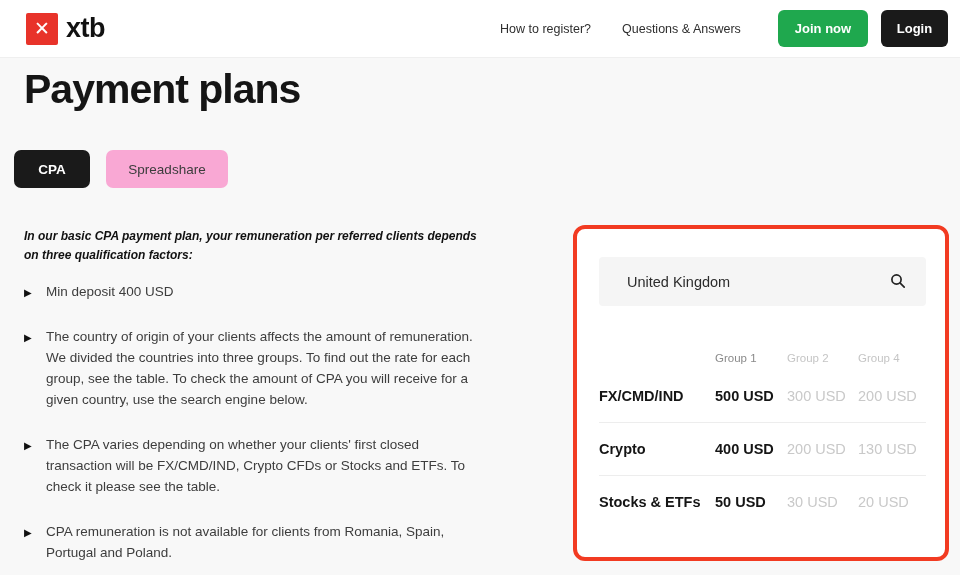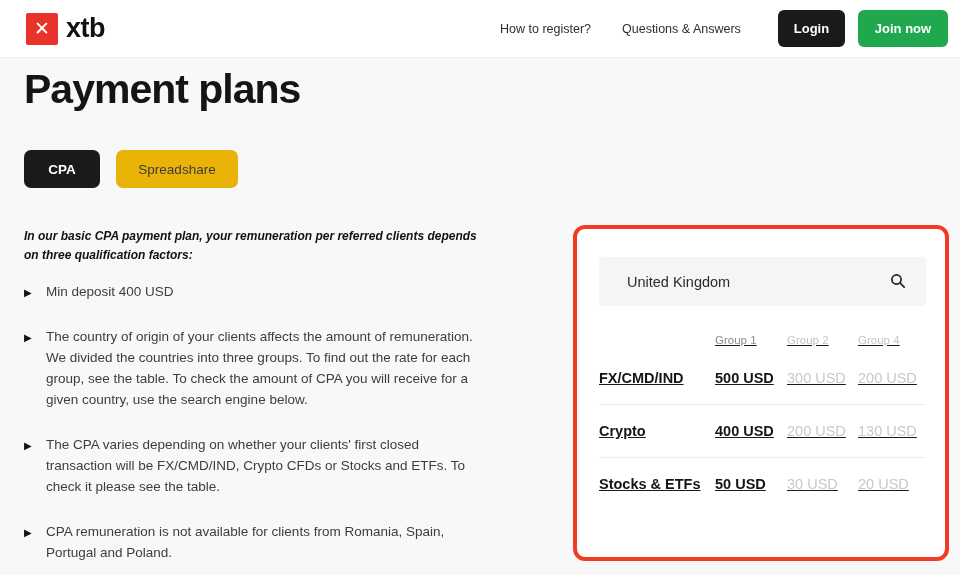--- a/index.html
+++ b/index.html
@@ -37,25 +37,25 @@
   .btn-login { background: #1a1a1a; width: 67px; }
   .btn-join  { background: #1fa84e; width: 90px; }
 
   
   .page-title {
     position: absolute; top: 66px; left: 24px;
     font-size: 41px; font-weight: 800; letter-spacing: -1px; color: #151515;
   }
 
   
-  .tabs { position: absolute; top: 150px; left: 24px; display: flex; gap: 16px; }
+  .tabs { position: absolute; top: 150px; left: 14px; display: flex; gap: 16px; }
   .tab { height: 38px; border-radius: 7px; display: flex; align-items: center; justify-content: center;
          font-size: 13.5px; cursor: pointer; }
   .tab-active { background: #1a1a1a; color: #ffffff; font-weight: 700; width: 76px; }
-  .tab-inactive { background: #eab308; color: #3c3c3c; font-weight: 400; width: 122px; }
+  .tab-inactive { background: #f9a8d4; color: #3c3c3c; font-weight: 400; width: 122px; }
 
   
   .left-col { position: absolute; top: 227px; left: 24px; width: 462px; }
   .intro { font-size: 12px; font-weight: 700; color: #111; line-height: 1.55; margin-bottom: 18px; font-style: italic; }
   .bullet { display: flex; margin-bottom: 24px; }
   .bullet-marker { flex: 0 0 22px; color: #111; font-size: 10px; line-height: 21px; }
   .bullet-text { font-size: 13.5px; color: #3d3d3d; line-height: 1.55; }
 
   
   .rates-card {
@@ -68,21 +68,21 @@
   .search-box {
     position: relative; width: 327px; height: 49px; background: #f5f5f5; border-radius: 4px;
     display: flex; align-items: center;
   }
   .search-input {
     border: none; background: transparent; outline: none; width: 270px;
     margin-left: 28px; font-size: 14.5px; color: #2b2b2b; font-family: inherit;
   }
   .search-icon { position: absolute; right: 20px; top: 16px; width: 16px; height: 16px; cursor: pointer; }
 
-  .rates-table { margin-top: 22px; width: 327px; text-decoration: underline; }
+  .rates-table { margin-top: 40px; width: 327px; }
   .rates-row {
     display: grid; grid-template-columns: 116px 72px 71px auto; align-items: center;
   }
   .rates-head { height: 24px; }
   .rates-body-row { height: 52px; }
   .rates-divider { height: 1px; background: #ededed; width: 327px; }
   .col-head { font-size: 11.5px; }
   .col-head-1 { color: #8a8a8a; }
   .col-head-dim { color: #c5c5c5; }
   .row-label { font-size: 14.5px; font-weight: 700; color: #151515; }
@@ -99,22 +99,22 @@
     </div>
     <span class="logo-text">xtb</span>
   </div>
 
   <div class="nav">
     <span class="nav-link">How to register?</span>
     <span class="nav-link">Questions &amp; Answers</span>
   </div>
 
   <div class="header-buttons">
+    <button class="btn btn-join">Join now</button>
     <button class="btn btn-login">Login</button>
-    <button class="btn btn-join">Join now</button>
   </div>
 </div>
 
 <h1 class="page-title">Payment plans</h1>
 
 <div class="tabs">
   <div class="tab tab-active">CPA</div>
   <div class="tab tab-inactive">Spreadshare</div>
 </div>
 

